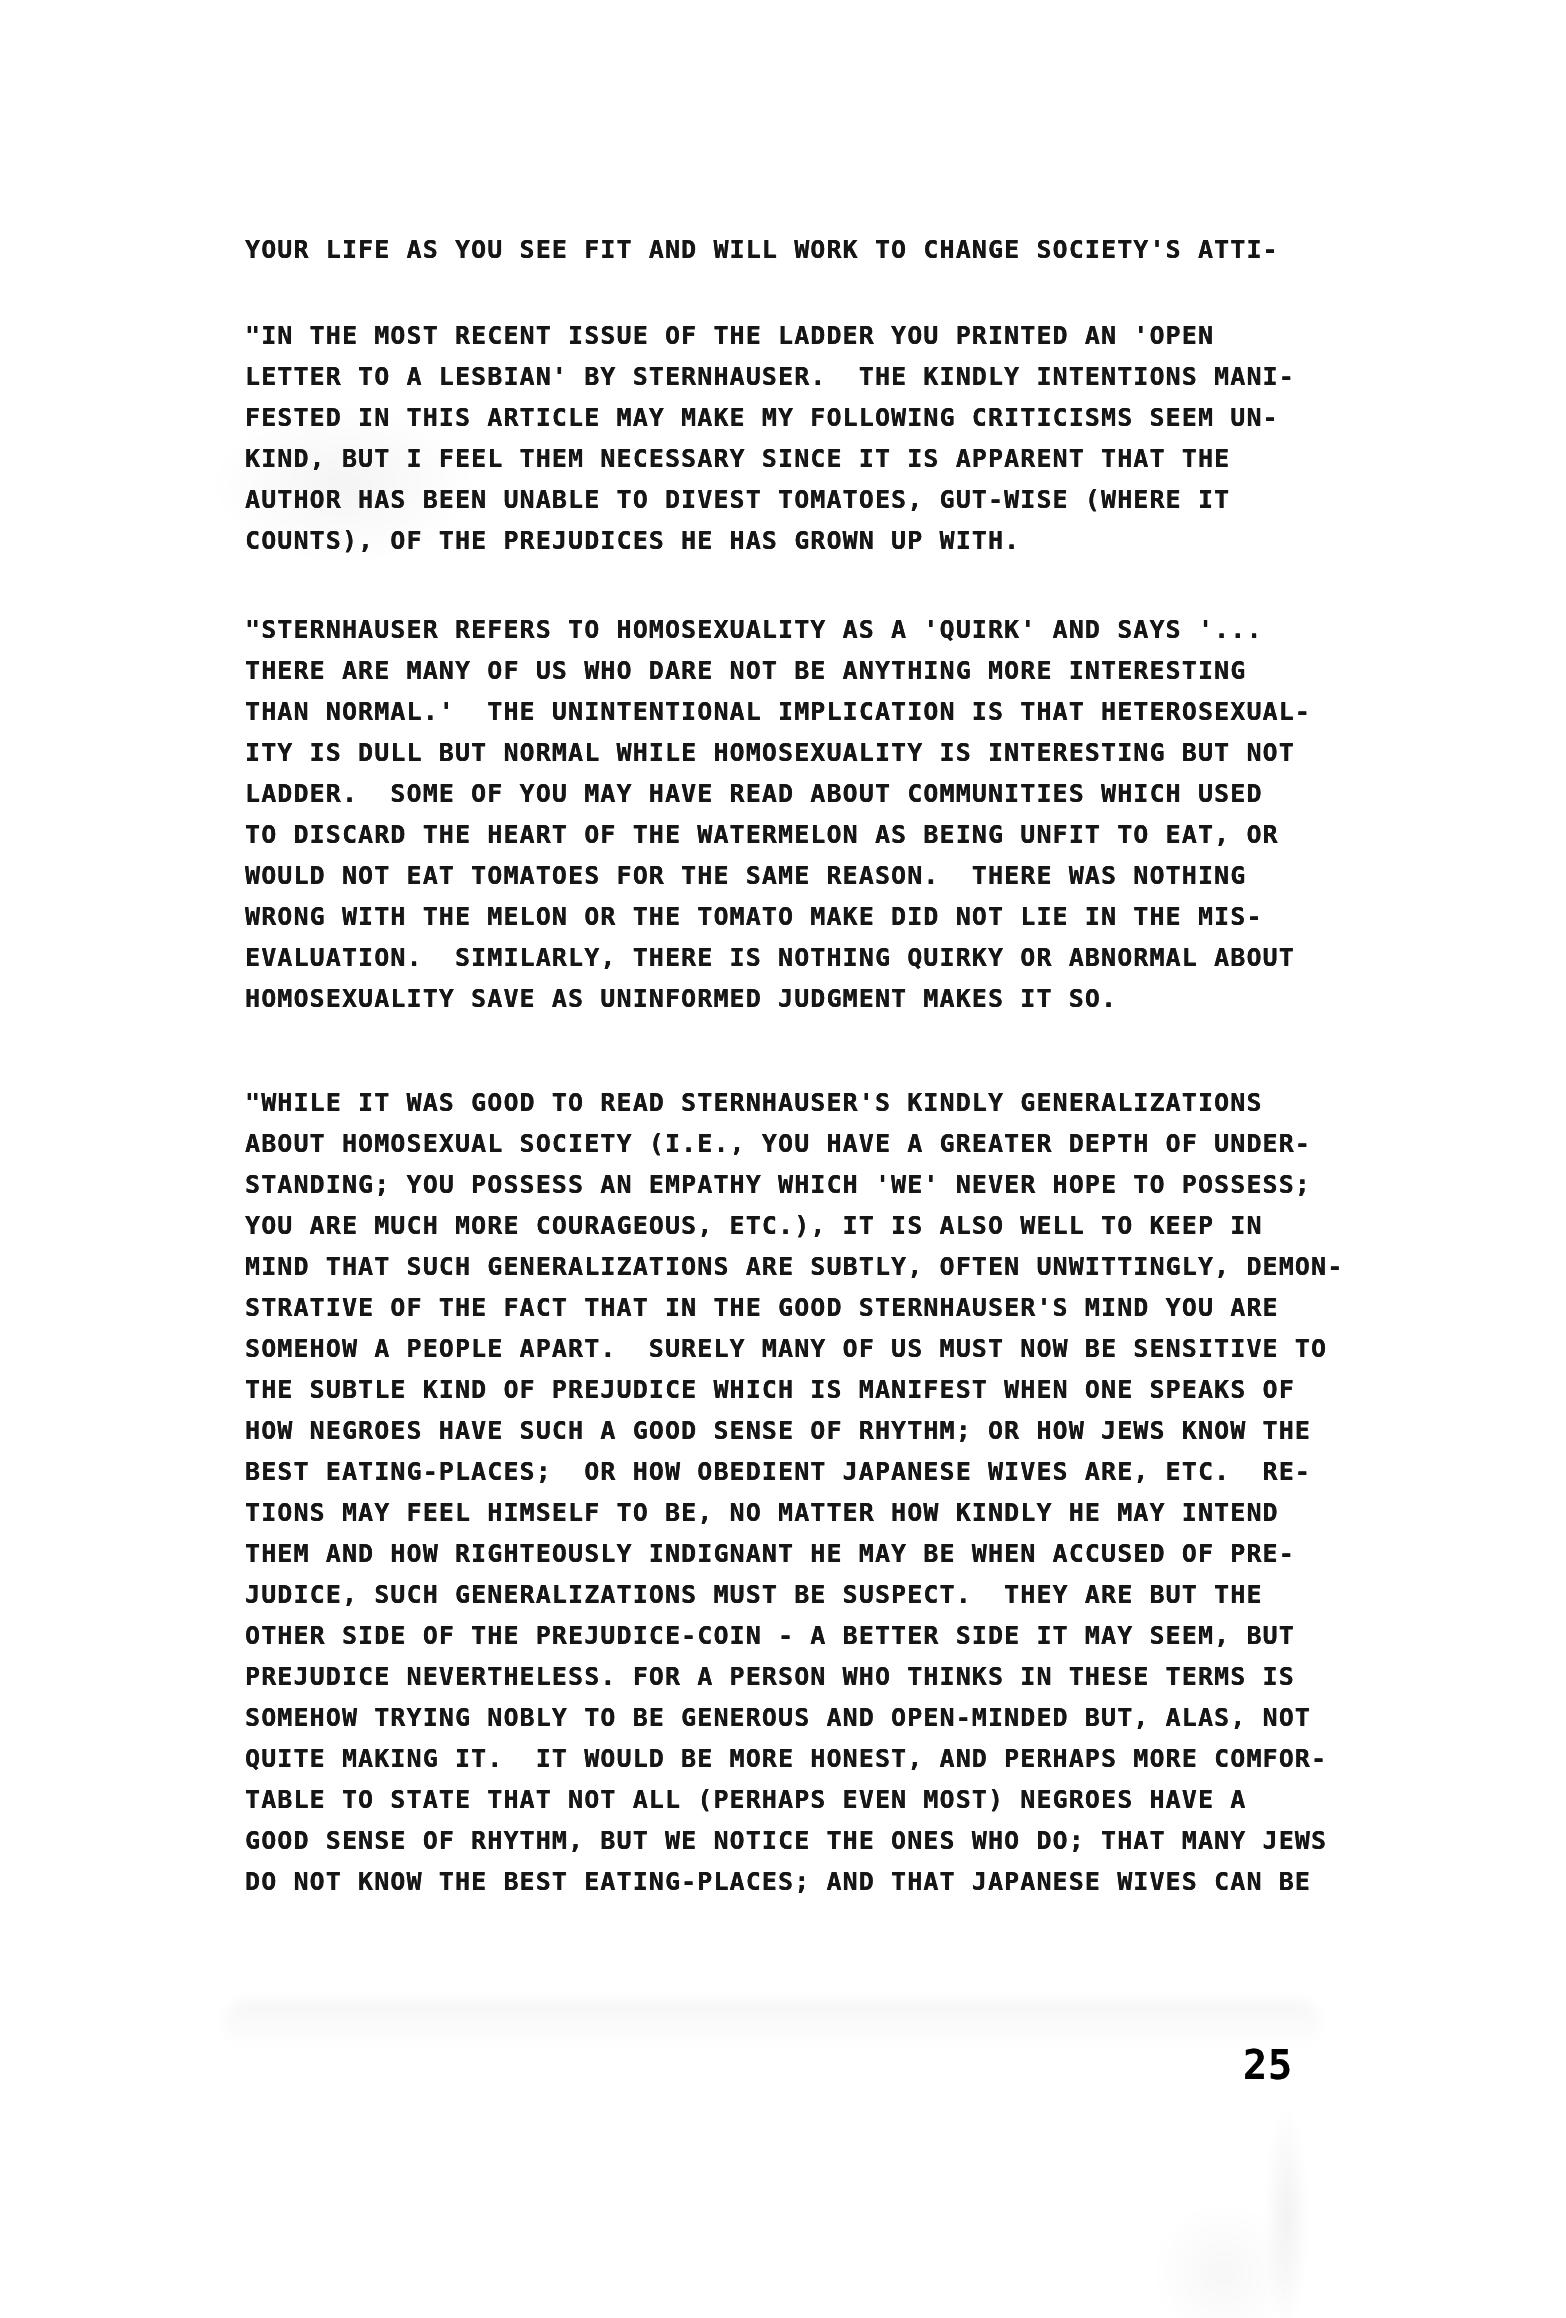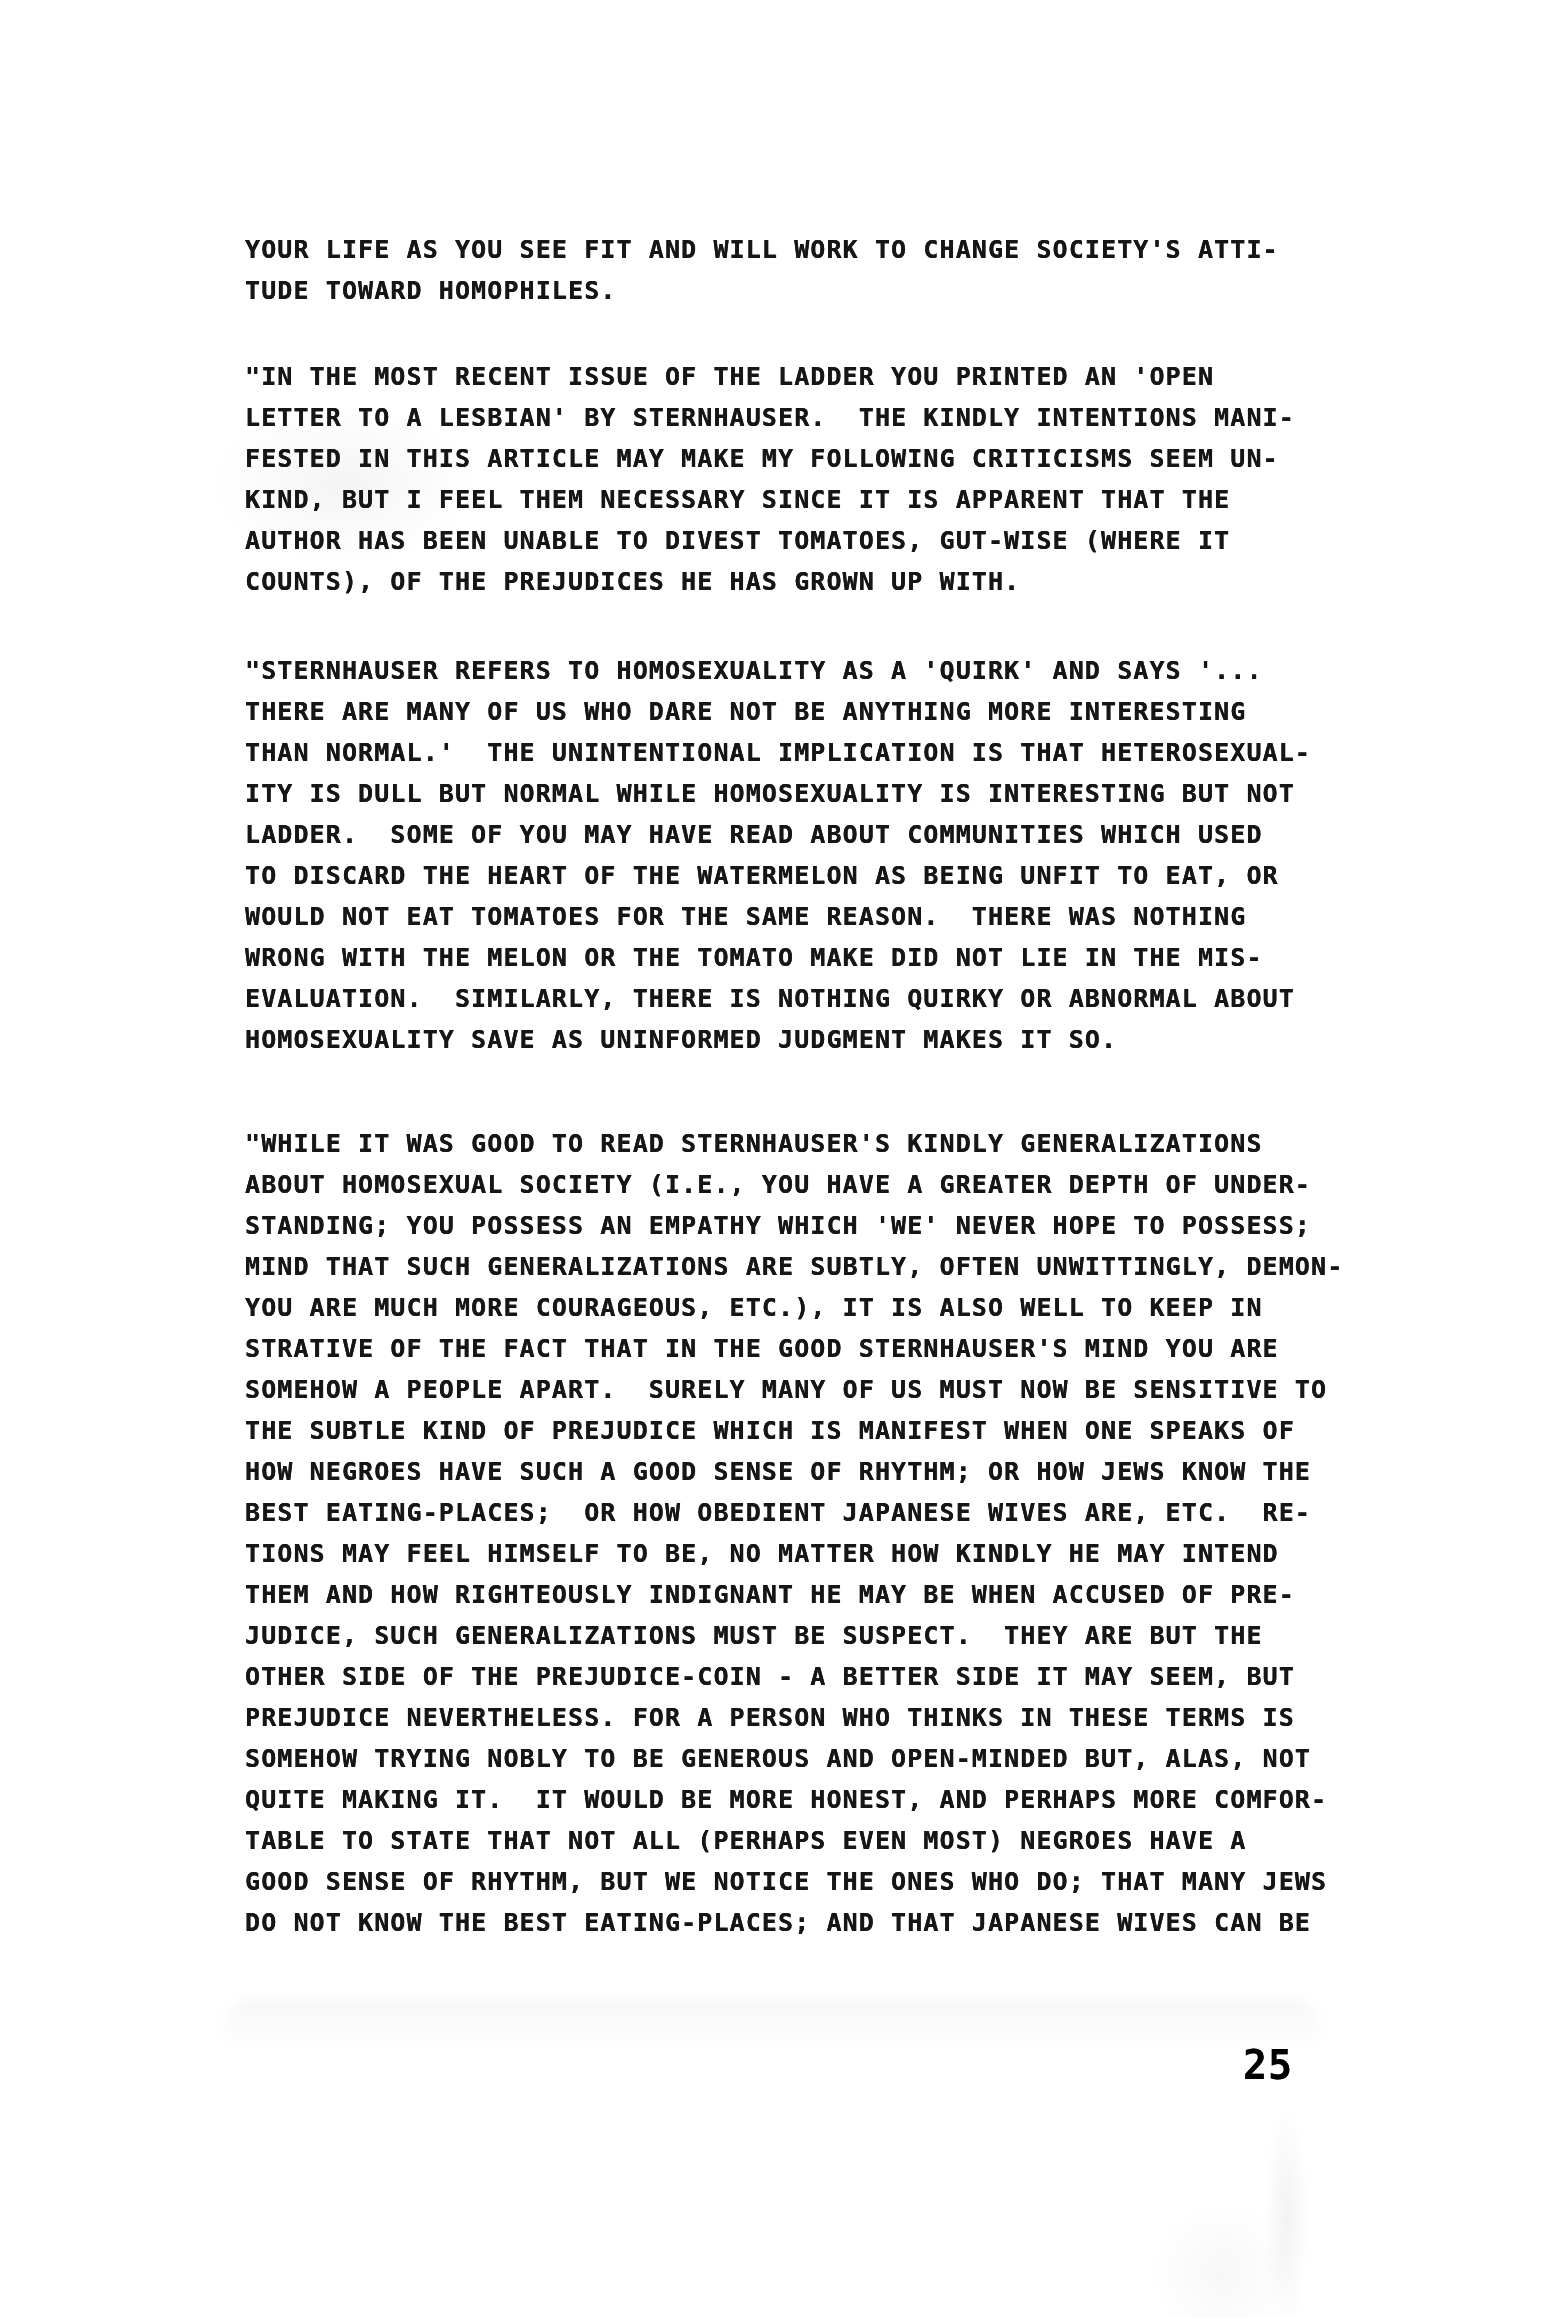--- a/index.html
+++ b/index.html
@@ -83,21 +83,20 @@
 
 <div class="sheet">
   <div class="smudge smudge-a"></div>
   <div class="smudge smudge-b"></div>
   <div class="smudge smudge-c"></div>
   <div class="smudge smudge-d"></div>
 
   <div class="text-block">
       <div class="para">
         <div class="line">YOUR LIFE AS YOU SEE FIT AND WILL WORK TO CHANGE SOCIETY'S ATTI-</div>
-        <div class="line">TUDE TOWARD HOMOPHILES.</div>
       </div>
       <div class="para">
         <div class="line">"IN THE MOST RECENT ISSUE OF THE LADDER YOU PRINTED AN 'OPEN</div>
         <div class="line">LETTER TO A LESBIAN' BY STERNHAUSER.  THE KINDLY INTENTIONS MANI-</div>
         <div class="line">FESTED IN THIS ARTICLE MAY MAKE MY FOLLOWING CRITICISMS SEEM UN-</div>
         <div class="line">KIND, BUT I FEEL THEM NECESSARY SINCE IT IS APPARENT THAT THE</div>
         <div class="line">AUTHOR HAS BEEN UNABLE TO DIVEST TOMATOES, GUT-WISE (WHERE IT</div>
         <div class="line">COUNTS), OF THE PREJUDICES HE HAS GROWN UP WITH.</div>
       </div>
       <div class="para">
@@ -109,22 +108,22 @@
         <div class="line">TO DISCARD THE HEART OF THE WATERMELON AS BEING UNFIT TO EAT, OR</div>
         <div class="line">WOULD NOT EAT TOMATOES FOR THE SAME REASON.  THERE WAS NOTHING</div>
         <div class="line">WRONG WITH THE MELON OR THE TOMATO MAKE DID NOT LIE IN THE MIS-</div>
         <div class="line">EVALUATION.  SIMILARLY, THERE IS NOTHING QUIRKY OR ABNORMAL ABOUT</div>
         <div class="line">HOMOSEXUALITY SAVE AS UNINFORMED JUDGMENT MAKES IT SO.</div>
       </div>
       <div class="para">
         <div class="line">"WHILE IT WAS GOOD TO READ STERNHAUSER'S KINDLY GENERALIZATIONS</div>
         <div class="line">ABOUT HOMOSEXUAL SOCIETY (I.E., YOU HAVE A GREATER DEPTH OF UNDER-</div>
         <div class="line">STANDING; YOU POSSESS AN EMPATHY WHICH 'WE' NEVER HOPE TO POSSESS;</div>
+        <div class="line">YOU ARE MUCH MORE COURAGEOUS, ETC.), IT IS ALSO WELL TO KEEP IN</div>
         <div class="line">MIND THAT SUCH GENERALIZATIONS ARE SUBTLY, OFTEN UNWITTINGLY, DEMON-</div>
-        <div class="line">YOU ARE MUCH MORE COURAGEOUS, ETC.), IT IS ALSO WELL TO KEEP IN</div>
         <div class="line">STRATIVE OF THE FACT THAT IN THE GOOD STERNHAUSER'S MIND YOU ARE</div>
         <div class="line">SOMEHOW A PEOPLE APART.  SURELY MANY OF US MUST NOW BE SENSITIVE TO</div>
         <div class="line">THE SUBTLE KIND OF PREJUDICE WHICH IS MANIFEST WHEN ONE SPEAKS OF</div>
         <div class="line">HOW NEGROES HAVE SUCH A GOOD SENSE OF RHYTHM; OR HOW JEWS KNOW THE</div>
         <div class="line">BEST EATING-PLACES;  OR HOW OBEDIENT JAPANESE WIVES ARE, ETC.  RE-</div>
         <div class="line">TIONS MAY FEEL HIMSELF TO BE, NO MATTER HOW KINDLY HE MAY INTEND</div>
         <div class="line">THEM AND HOW RIGHTEOUSLY INDIGNANT HE MAY BE WHEN ACCUSED OF PRE-</div>
         <div class="line">JUDICE, SUCH GENERALIZATIONS MUST BE SUSPECT.  THEY ARE BUT THE</div>
         <div class="line">OTHER SIDE OF THE PREJUDICE-COIN - A BETTER SIDE IT MAY SEEM, BUT</div>
         <div class="line">PREJUDICE NEVERTHELESS. FOR A PERSON WHO THINKS IN THESE TERMS IS</div>

